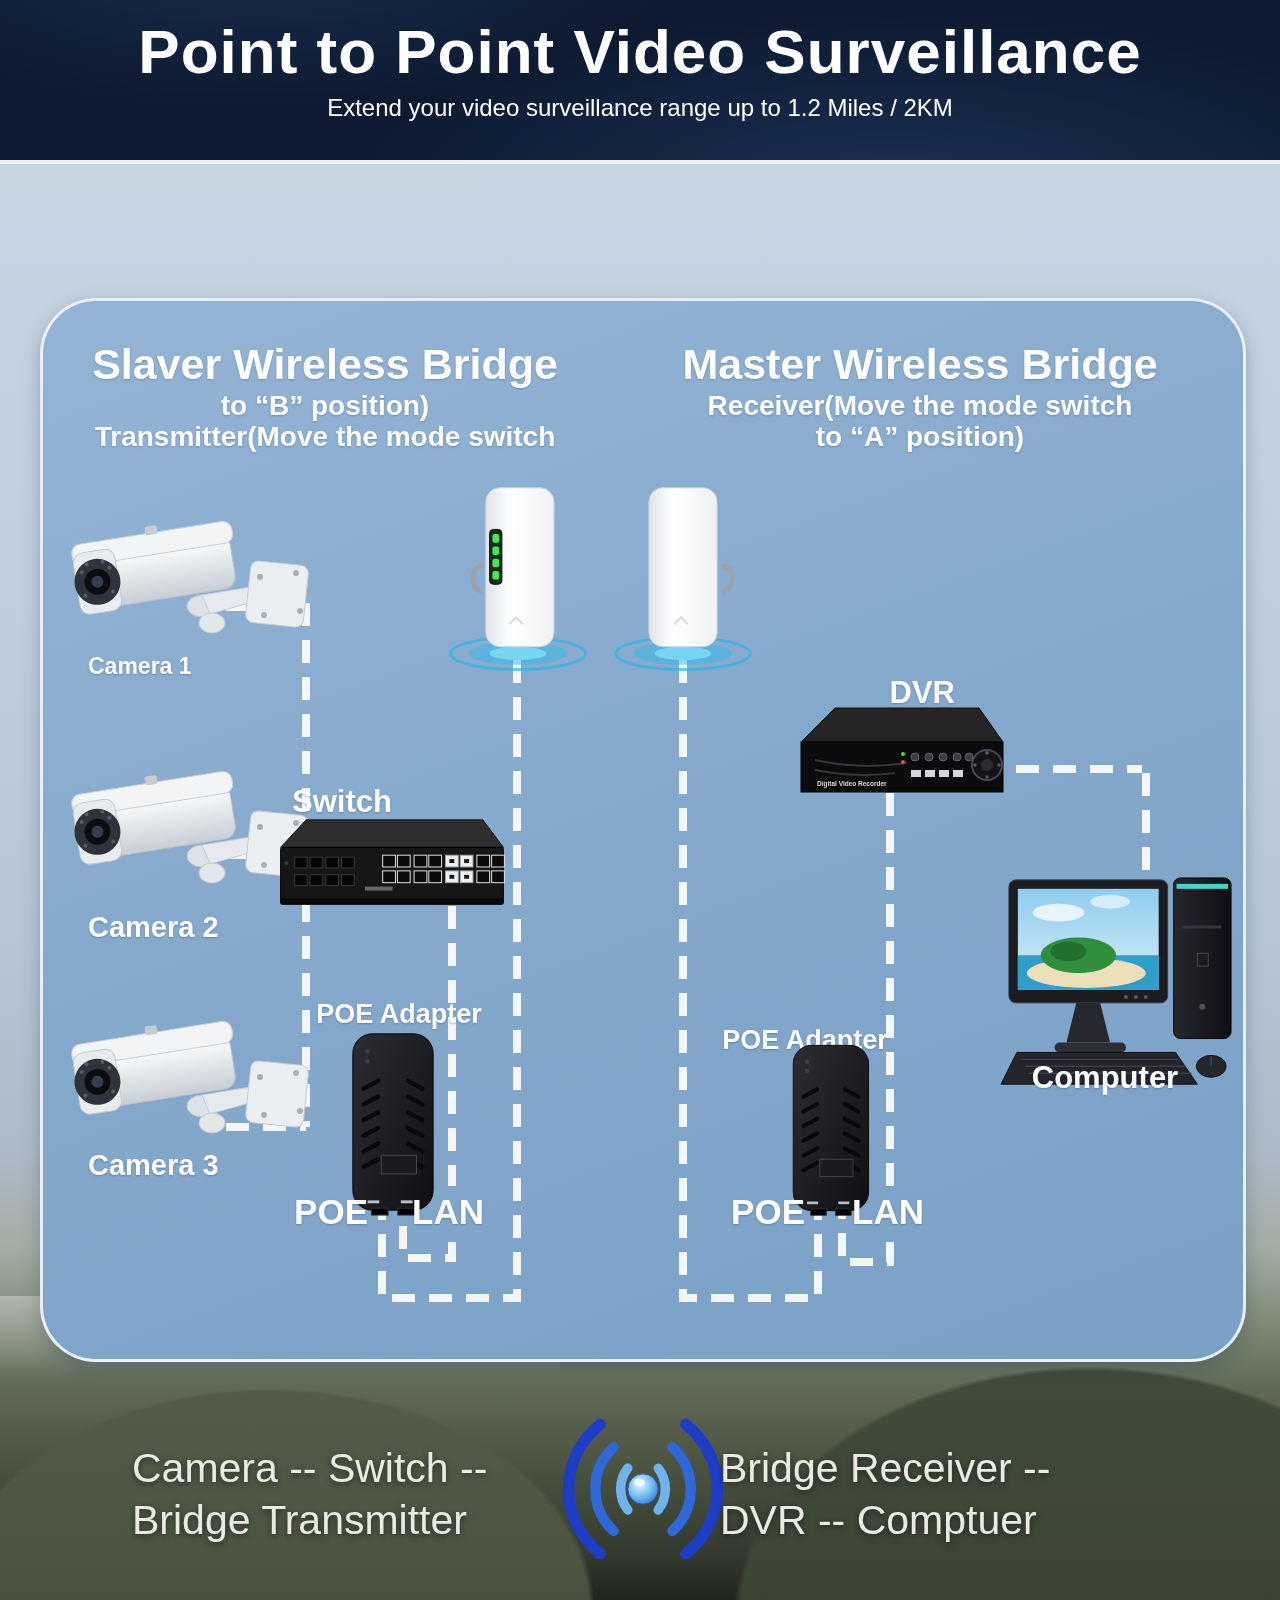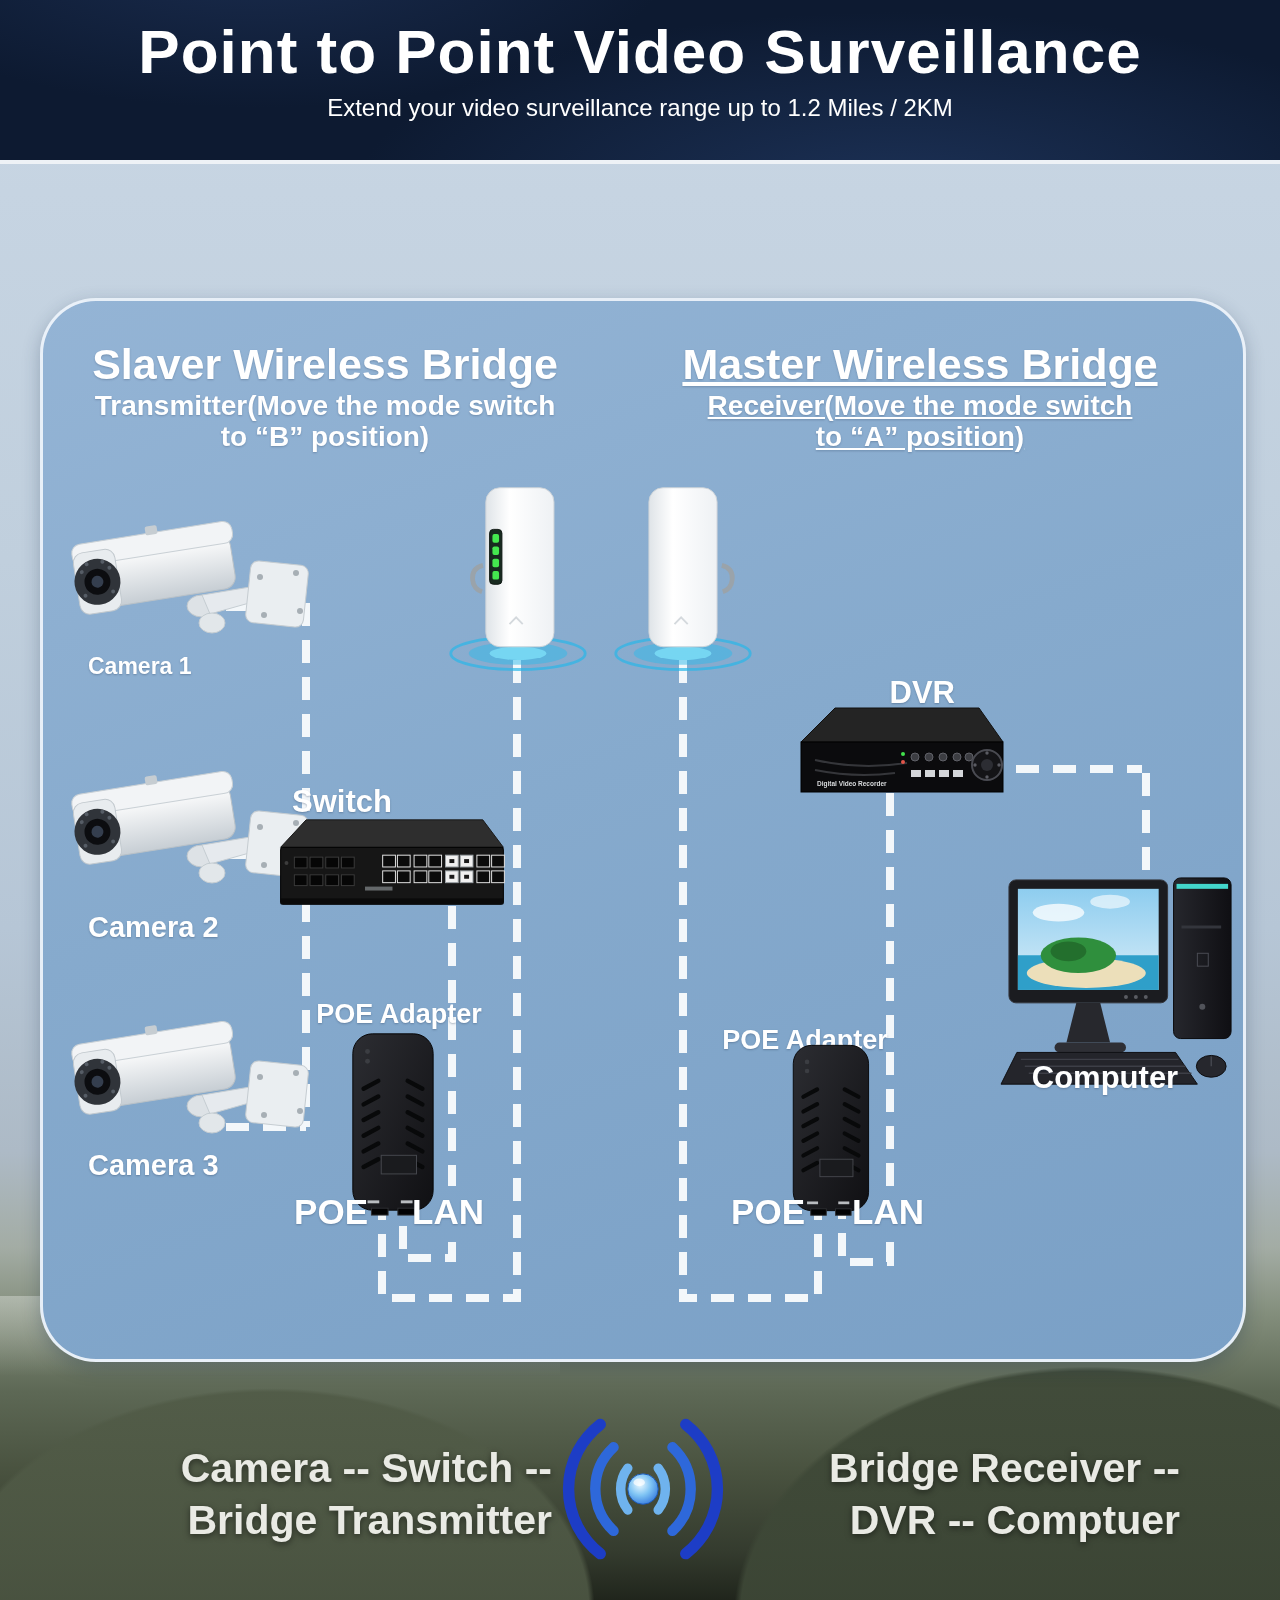--- a/index.html
+++ b/index.html
@@ -34,21 +34,21 @@
   .lbl{position:absolute;color:#ffffff;font-weight:bold;
        text-shadow:0 1px 2px rgba(40,60,90,.35);white-space:nowrap;}
   .tblock{position:absolute;text-align:center;color:#ffffff;}
   .tblock .t1{font-size:43px;font-weight:bold;line-height:52px;text-shadow:0 1px 2px rgba(40,60,90,.3);}
   .tblock .t2{font-size:28px;font-weight:bold;line-height:31px;text-shadow:0 1px 2px rgba(40,60,90,.3);}
   .dev{position:absolute;}
   .dev svg{display:block;width:100%;height:100%;}
   
   #wires{position:absolute;left:0;top:0;pointer-events:none;}
   
-  .foot{position:absolute;text-align:right;color:#e9eae4;font-weight:bold;font-size:41px;
+  .foot{position:absolute;text-align:left;color:#e9eae4;font-weight:normal;font-size:41px;
         line-height:52px;text-shadow:0 2px 6px rgba(0,0,0,.5);}
 </style>
 </head>
 <body>
 
 <div id="page">
 
   <svg width="0" height="0" style="position:absolute">
     <defs>
       <linearGradient id="g-cam-body" x1="0" y1="0" x2="0" y2="1">
@@ -97,24 +97,24 @@
       <path d="M452,906 V1186 M452,1242 V1258 H403 V1210"></path>
       <path d="M517,660 V1298 H382 V1210"></path>
       <path d="M683,660 V1298 H818 V1210"></path>
       <path d="M890,793 V1186 M890,1242 V1262 H842 V1210"></path>
       <path d="M1016,769 H1142 M1146,773 V874"></path>
     </g>
   </svg>
 
   <div class="tblock" style="left:60px;top:338px;width:530px;">
     <div class="t1">Slaver Wireless Bridge</div>
+    <div class="t2">to “B” position)</div>
     <div class="t2">Transmitter(Move the mode switch</div>
-    <div class="t2">to “B” position)</div>
-  </div>
-  <div class="tblock" style="left:650px;top:338px;width:540px;text-decoration:underline;">
+  </div>
+  <div class="tblock" style="left:650px;top:338px;width:540px;">
     <div class="t1">Master Wireless Bridge</div>
     <div class="t2">Receiver(Move the mode switch</div>
     <div class="t2">to “A” position)</div>
   </div>
 
   <div class="dev" style="left:52px;top:503px;width:260px;height:150px;">
     <svg viewBox="0 0 260 150">
       <ellipse cx="150" cy="103" rx="15" ry="11" fill="#dde2e6" stroke="#bfc7cc"></ellipse>
       <path d="M150,92 L198,84 L208,97 L158,111 Z" fill="#e6eaee" stroke="#c5cdd2"></path>
       <rect x="196" y="60" width="58" height="62" rx="8" fill="#eaeef1" stroke="#c5ccd1" transform="rotate(6 225 91)"></rect>

